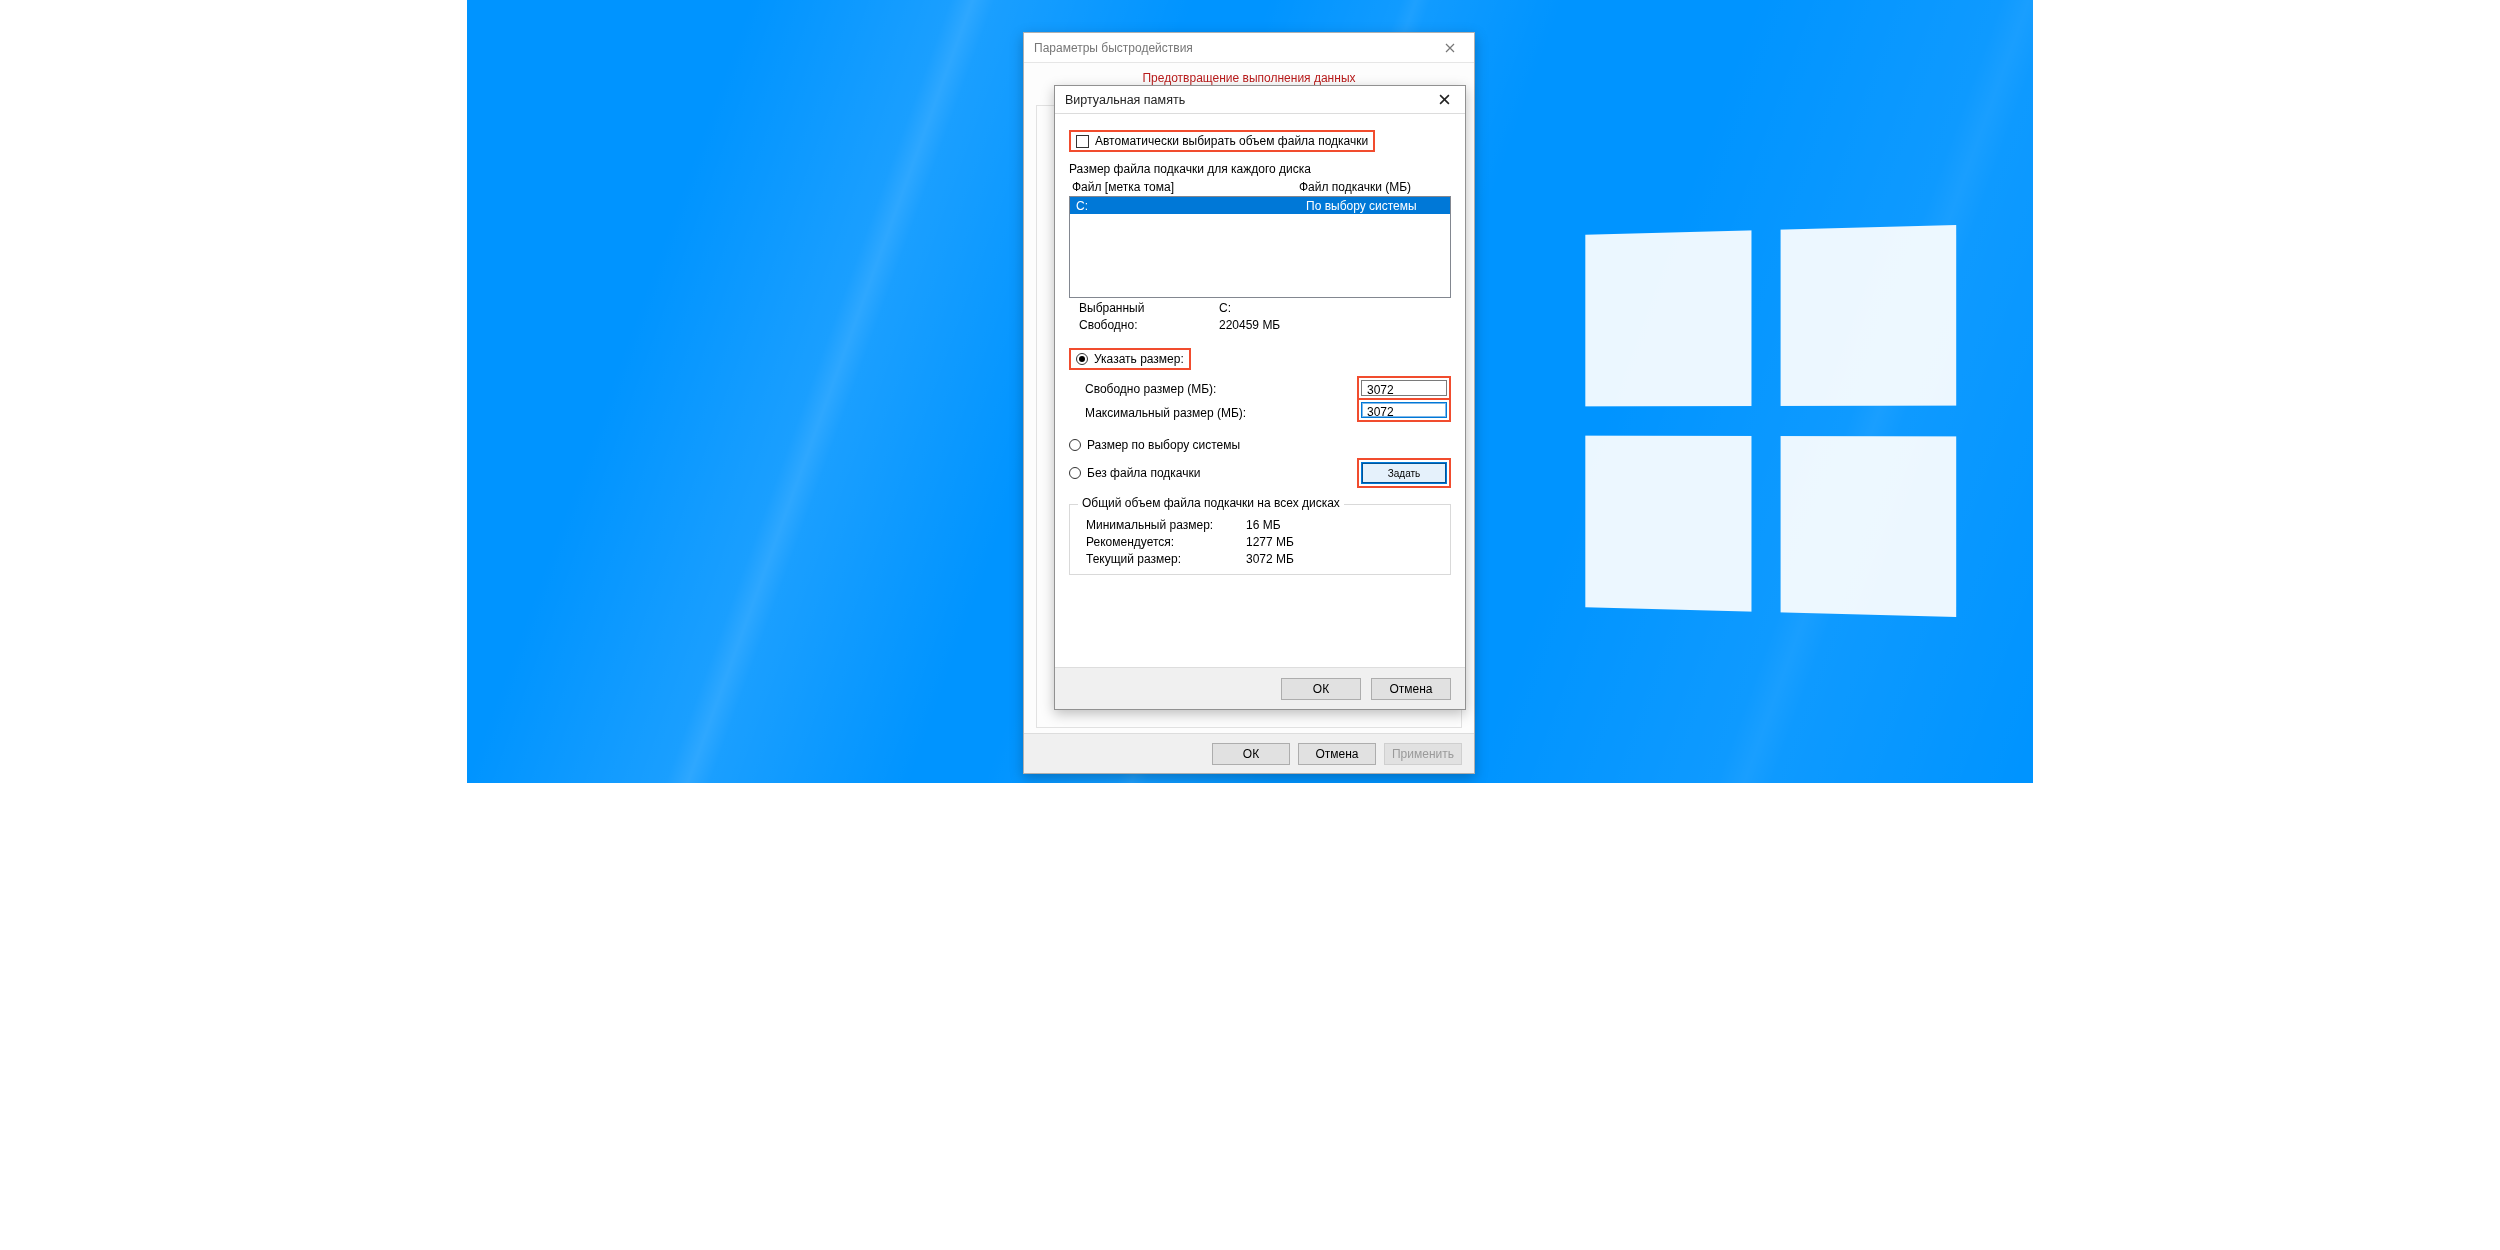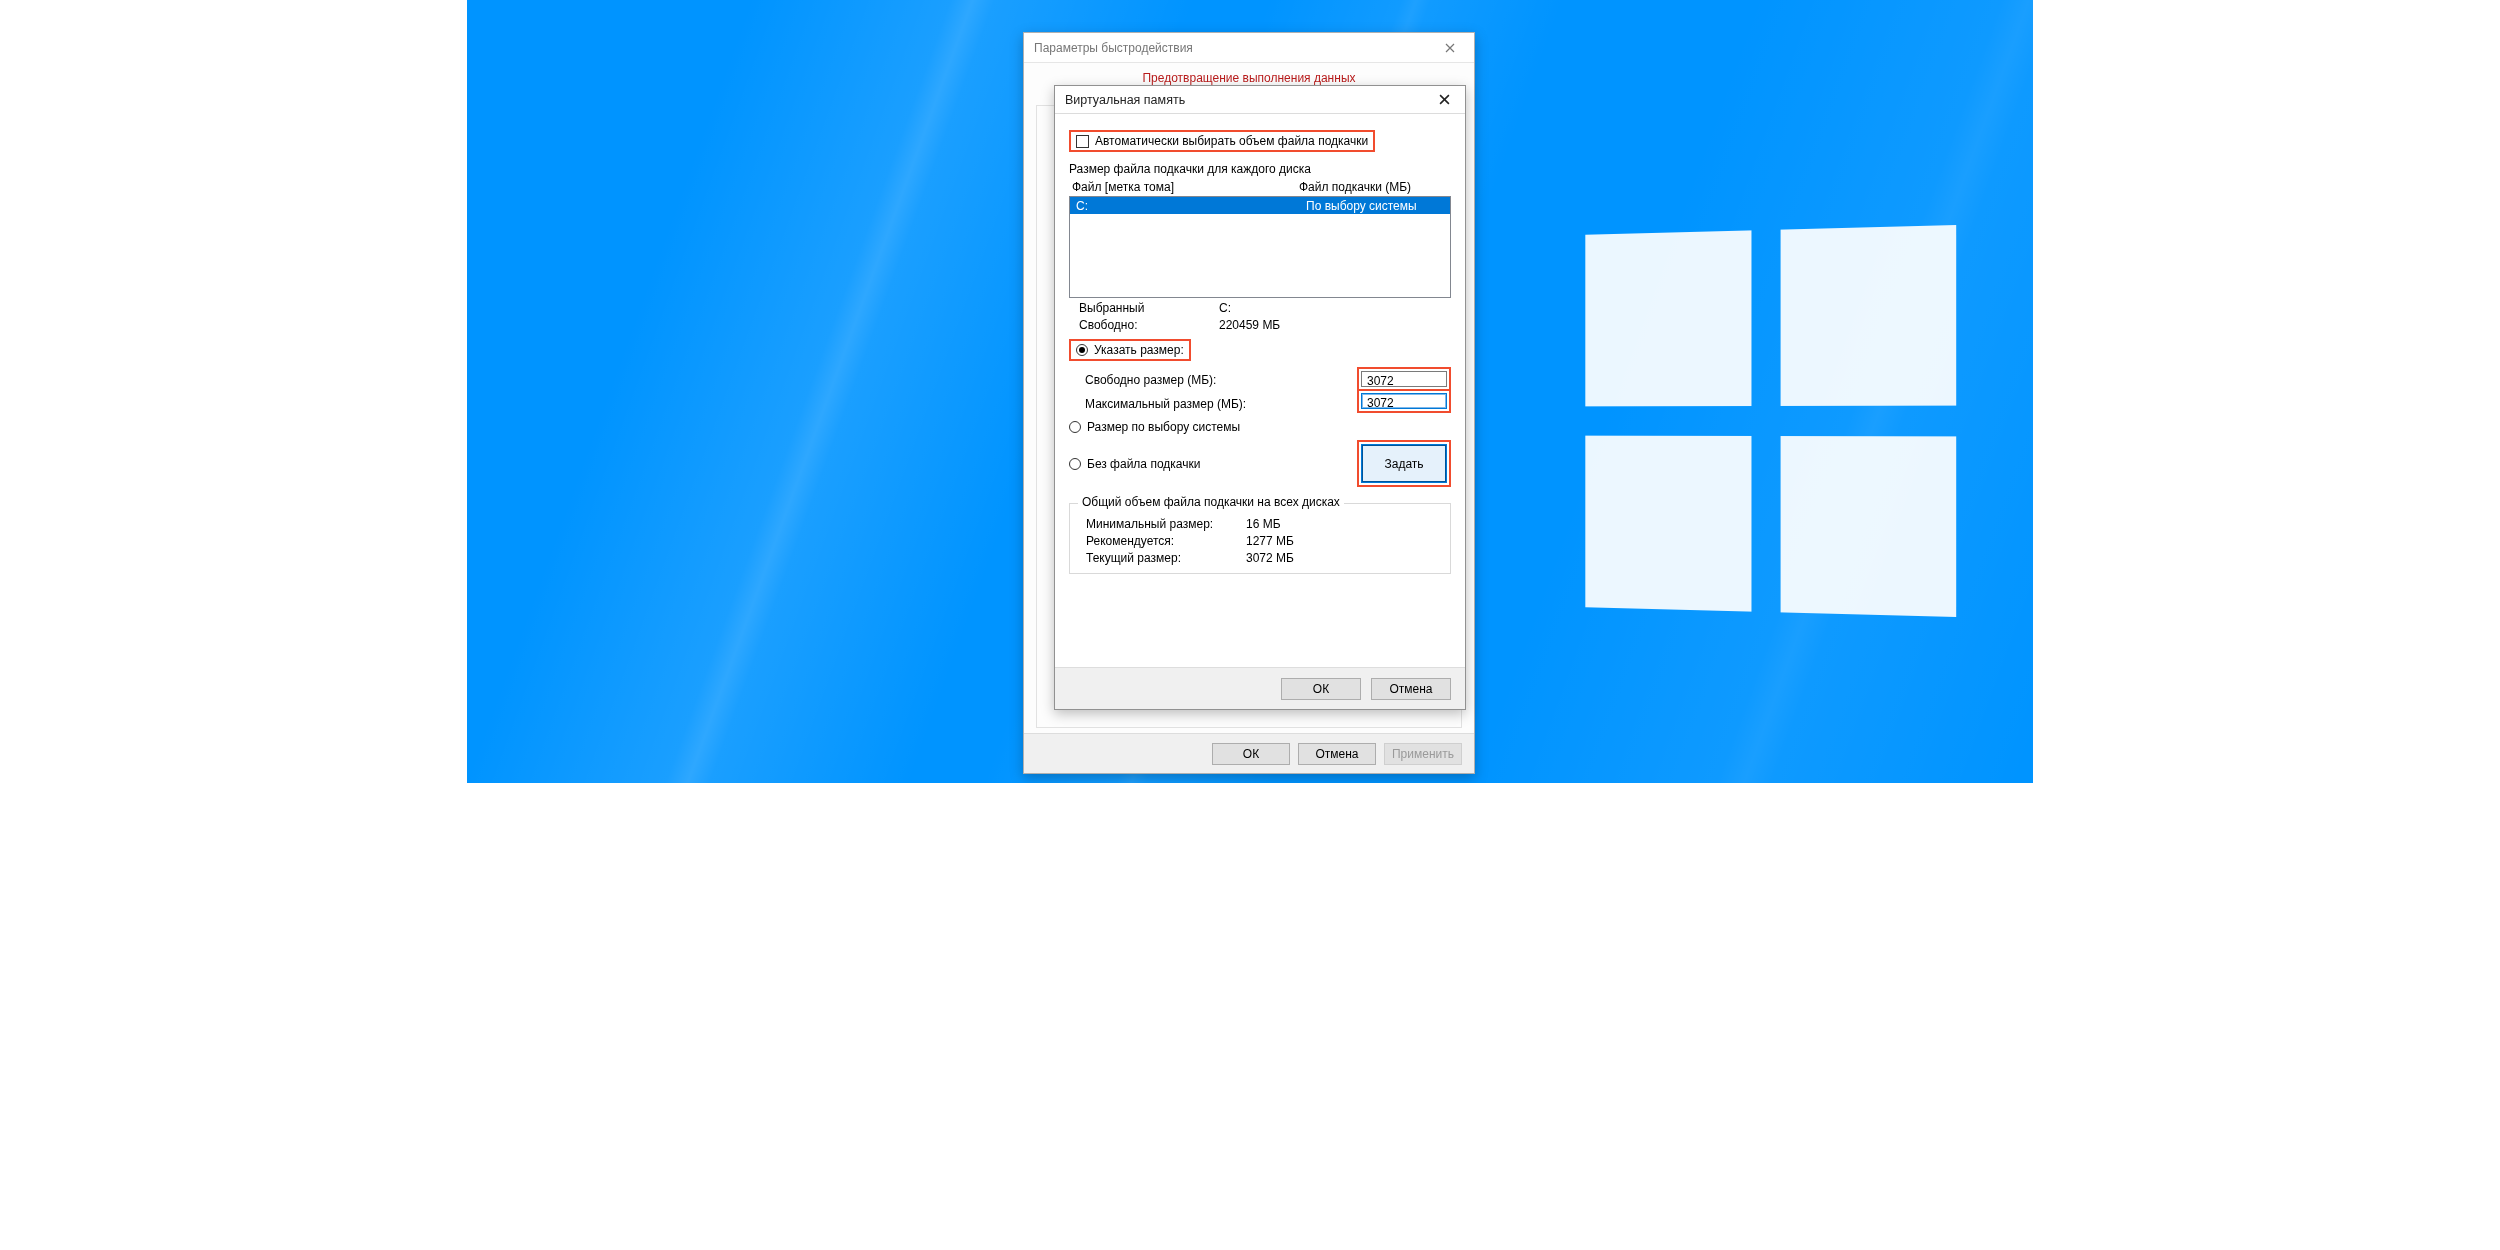--- a/index.html
+++ b/index.html
@@ -75,21 +75,21 @@
   .vm { left: 587px; top: 85px; width: 412px; height: 625px; border: 1px solid #919191; background: #fff; }
   .vm-title {
     height: 28px; display: flex; align-items: center; justify-content: space-between;
     padding: 0 6px 0 10px; font-size: 12.5px; color: #222;
     border-bottom: 1px solid #dcdcdc;
   }
   .vm-close { width: 30px; height: 22px; display: flex; align-items: center; justify-content: center; }
   .vm-close svg { width: 11px; height: 11px; stroke: #222; stroke-width: 1.4; }
   .vm-body { padding: 10px 14px 10px 14px; font-size: 12px; color: #000; }
   .row { display: flex; align-items: center; }
-  .mt6 { margin-top: 6px; } .mt8 { margin-top: 7px; } .mt12 { margin-top: 12px; }
+  .mt6 { margin-top: 6px; } .mt8 { margin-top: 16px; } .mt12 { margin-top: 12px; }
   .highlight-box { border: 2px solid #F14C2E; padding: 2px 5px; display: inline-flex; align-items: center; }
   .checkbox-box {
     width: 13px; height: 13px; border: 1px solid #333; background: #fff; margin-right: 6px;
   }
   .section-label { margin-top: 10px; }
   .list-headers { display: flex; margin-top: 4px; color: #000; }
   .list-headers .h1 { width: 230px; padding-left: 3px; }
   .drive-list {
     border: 1px solid #828790; height: 102px; background: #fff; margin-top: 2px;
     font-size: 12px;
@@ -114,22 +114,22 @@
   .size-row .lbl { width: 170px; }
   .input-hl { border: 2px solid #F14C2E; padding: 2px; }
   .txt {
     width: 86px; height: 16px; border: 1px solid #7a7a7a; background: #fff;
     padding: 2px 5px; font-size: 12px;
   }
   .txt.focus { border: 1px solid #0078D7; box-shadow: 0 0 0 1px #7fb8ea inset; }
   .inputs-stack .input-hl + .input-hl { margin-top: -2px; }
   .set-hl { border: 2px solid #F14C2E; padding: 2px; }
   .set-btn {
-    width: 86px; height: 39px; border: 1px solid #0078D7; background: #e5f1fb;
-    display: flex; align-items: center; justify-content: center; font-size: 12px;
+    width: 86px; height: 22px; border: 1px solid #0078D7; background: #e5f1fb;
+    display: flex; align-items: center; justify-content: center; font-size: 10px;
     box-shadow: 0 0 0 1px #005499 inset;
   }
   .group {
     border: 1px solid #d9d9d9; padding: 10px 10px 8px 10px; margin-top: 16px; position: relative;
   }
   .group-legend {
     position: absolute; top: -9px; left: 8px; background: #fff; padding: 0 4px; font-size: 12px;
   }
   .group .kv-row { padding-left: 6px; }
   .group .kv-row .k { width: 160px; }

